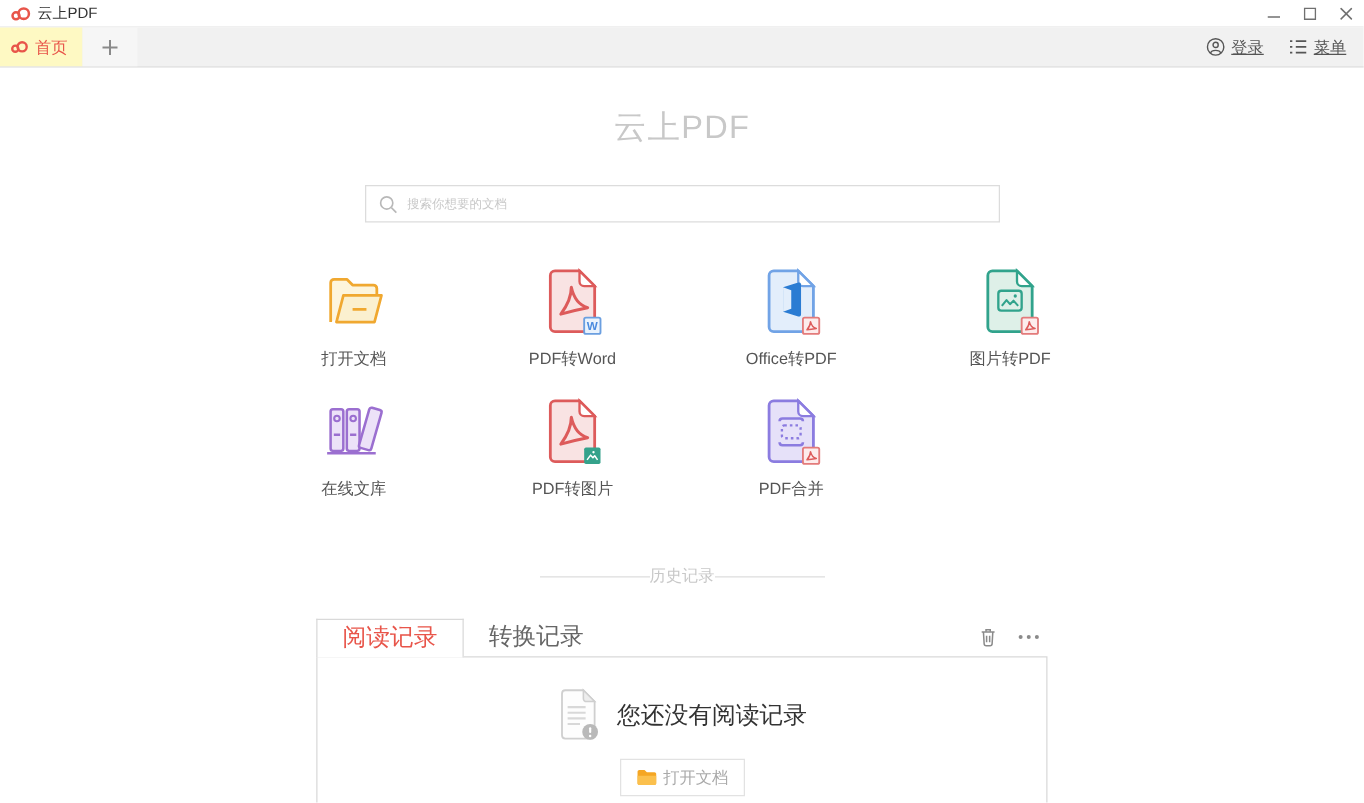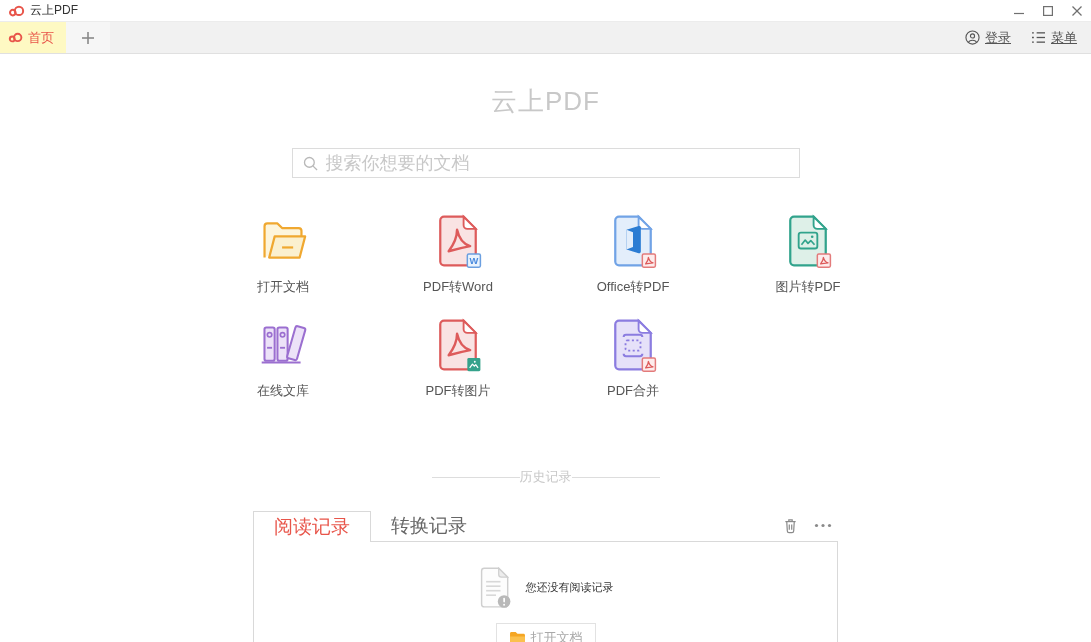--- a/index.html
+++ b/index.html
@@ -22,44 +22,44 @@
   .newtab-btn { width:44px; background:#f6f6f6; display:flex; align-items:center; justify-content:center; }
   .tabbar-right { margin-left:auto; display:flex; align-items:center; gap:20px; padding-right:14px; }
   .tb-item { display:flex; align-items:center; gap:5px; font-size:13px; color:#555;text-decoration:underline; }
 
   
   .main { background:#fff; }
   .page-title { text-align:center; font-size:26px; color:#c8c8c8; margin-top:30px; letter-spacing:1px; }
 
   .search-wrap { width:508px; height:30px; margin:29px auto 0; border:1px solid #dcdcdc;
                  display:flex; align-items:center; padding:0 10px; background:#fff; }
-  .search-wrap input { border:none; outline:none; flex:1; font-size:18px; color:#3b82f6; margin-left:8px;
+  .search-wrap input { border:none; outline:none; flex:1; font-size:10px; color:#3b82f6; margin-left:8px;
                        font-family:"Liberation Sans","DejaVu Sans",sans-serif; background:transparent; }
   .search-wrap input::placeholder { color:#c8c8c8; }
 
   .features { width:700px; margin:36px auto 0; display:flex; flex-wrap:wrap; }
   .feature { width:175px; display:flex; flex-direction:column; align-items:center; cursor:pointer; margin-bottom:22px; }
   .feature .icon-box { height:54px; display:flex; align-items:center; justify-content:center; }
   .feature .f-label { margin-top:10px; font-size:13px; color:#555; }
 
-  .divider { margin-top:46px; display:flex; align-items:center; justify-content:center; }
+  .divider { margin-top:30px; display:flex; align-items:center; justify-content:center; }
   .divider .line { width:88px; height:1px; background:#ddd; }
   .divider .d-label { font-size:13px; color:#c8c8c8; }
 
   
   .history { width:585px; margin:24px auto 0; }
   .hist-tabs { display:flex; align-items:center; height:31px; }
   .h-tab { font-size:19px; padding:0 20px; line-height:30px; color:#666; cursor:pointer; }
   .h-tab.active { color:#e8554a; background:#fff; border:1px solid #d9d9d9; border-bottom:none;
                   position:relative; z-index:2; margin-bottom:-1px; height:31px; }
   .hist-actions { margin-left:auto; display:flex; align-items:center; gap:16px; padding-right:6px; }
   .hist-body { border:1px solid #d9d9d9; height:136px; display:flex; flex-direction:column;
                align-items:center; justify-content:center; background:#fff; }
   .empty-row { display:flex; align-items:center; }
-  .empty-text { font-size:11px; color:#333; margin-left:12px; }
+  .empty-text { font-size:19px; color:#333; margin-left:12px; }
   .open-doc-btn { margin-top:13px; display:inline-flex; align-items:center; gap:5px;
                   border:1px solid #e2e2e2; background:#fff; padding:5px 12px; font-size:13px;
                   color:#a9a9a9; cursor:pointer; font-family:"Liberation Sans","DejaVu Sans",sans-serif; }
 </style>
 </head>
 <body>
 
 <div class="titlebar">
   <span style="display:flex;">
     <svg width="17" height="12" viewBox="0 0 22 15" fill="none">

